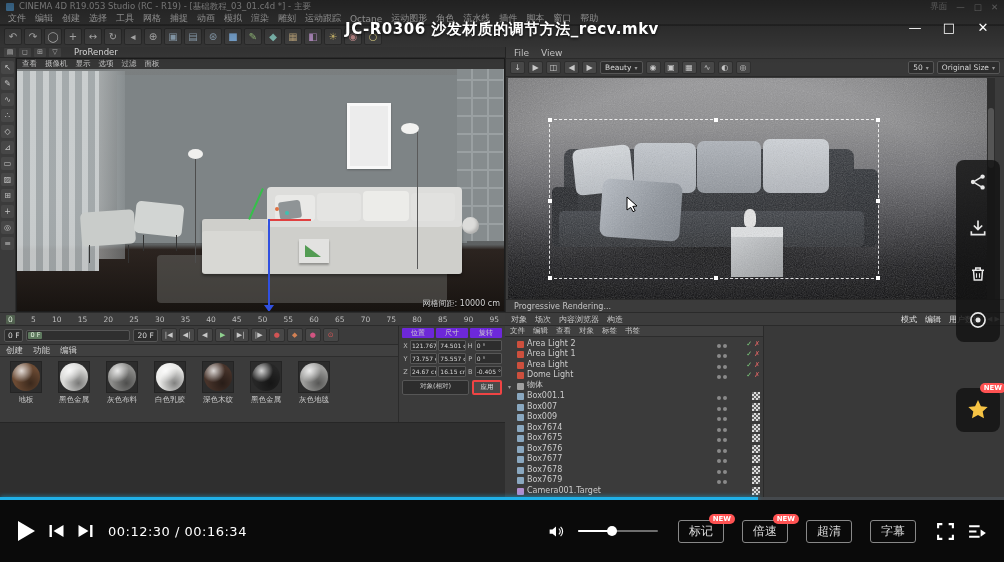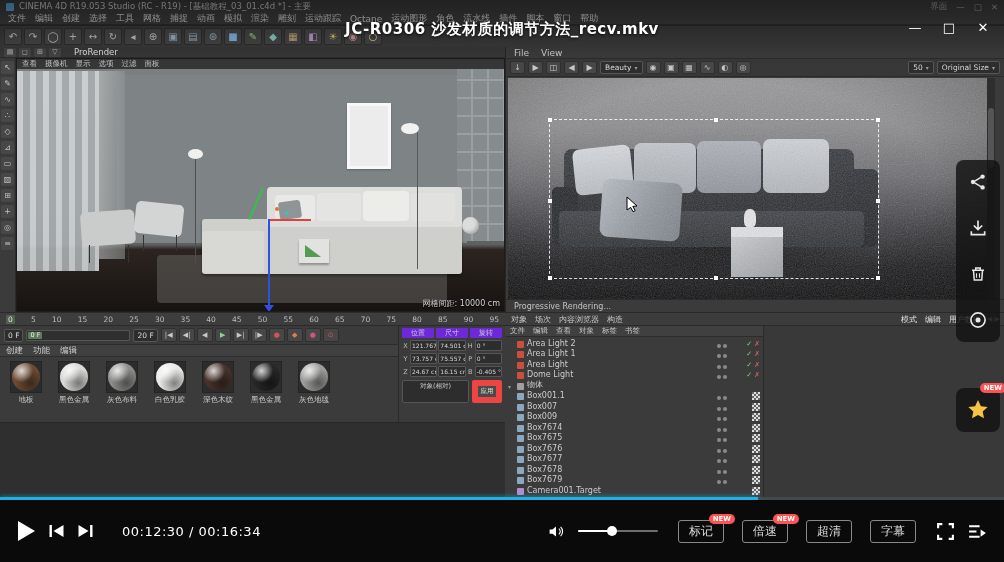--- a/index.html
+++ b/index.html
@@ -111,21 +111,21 @@
   .coords{position:absolute;left:398px;top:325px;width:107px;height:97px;background:#3b3b3b;
     border-top:1px solid #2b2b2b;border-left:1px solid #2b2b2b;padding:2px 3px;overflow:hidden}
   .coord-heads{display:flex;gap:2px;font-size:7px;color:#cfcfcf;margin-bottom:2px}
   .coord-heads span{flex:1;text-align:center;background:#6d28d9;border-radius:1px}
   .coord-row{display:flex;gap:1px;align-items:center;margin-bottom:2px}
   .c-ax{width:7px;font-size:6.5px;color:#bdbdbd;text-align:center}
   .c-field{flex:1;background:#2d2d2d;border:1px solid #565656;border-radius:1px;color:#d8d8d8;
     font-size:6px;padding:1px 1px;white-space:nowrap;overflow:hidden}
   .coord-foot{display:flex;gap:3px;margin-top:3px}
   .coord-mode{flex:1;background:#2d2d2d;border:1px solid #565656;border-radius:2px;color:#cfcfcf;font-size:6.5px;padding:1px 2px;text-align:center}
-  .coord-apply{width:30px;background:#4a4a4a;border:6px solid #ef4444;border-radius:2px;color:#e0e0e0;font-size:6.5px;text-align:center;padding:1px 0}
+  .coord-apply{width:30px;background:#4a4a4a;border:2px solid #ef4444;border-radius:2px;color:#e0e0e0;font-size:6.5px;text-align:center;padding:1px 0}
 
   .filler{position:absolute;left:0;top:422px;width:505px;height:75px;background:#2f2f2f;border-top:1px solid #262626}
 
   
   .picviewer{position:absolute;left:505px;top:47px;width:499px;height:265px;background:#3b3b3b;border-left:1px solid #262626;overflow:hidden}
   .pv-menus{height:12px;display:flex;gap:12px;align-items:center;padding:0 8px;font-size:9px;color:#cfcfcf;background:#3c3c3c;border-bottom:1px solid #2c2c2c}
   .pv-toolbar{height:18px;display:flex;gap:3px;align-items:center;padding:0 4px;background:#383838;border-bottom:1px solid #2a2a2a}
   .pv-ico{width:15px;height:13px;background:#474747;border:1px solid #2f2f2f;border-radius:2px;color:#c8c8c8;font-size:8px;line-height:11px;text-align:center;flex:none}
   .pv-select{display:flex;align-items:center;gap:3px;background:#2d2d2d;border:1px solid #565656;border-radius:2px;
     color:#d8d8d8;font-size:7.5px;padding:1px 4px;white-space:nowrap}
@@ -205,21 +205,21 @@
     border-radius:6px;padding:1px 4px;line-height:8px;font-style:normal}
   .badge:empty{display:none}
   .fav-badge{top:-5px;right:-6px}
 
   
   .progress-track{position:absolute;left:0;top:497px;width:1004px;height:3px;background:#45494d;z-index:60}
   .progress-played{height:100%;width:75%;background:#1fb0e8;box-shadow:0 0 5px rgba(31,176,232,.8)}
   .controls{position:absolute;left:0;top:500px;width:1004px;height:62px;background:#0a0a0a;z-index:60;
     display:flex;align-items:center;padding:0 16px;gap:12px}
   .ctl-btn{display:flex;align-items:center;justify-content:center;flex:none}
-  .time{color:#fff;font-size:13px;letter-spacing:.5px;margin-left:16px;white-space:nowrap}
+  .time{color:#fff;font-size:13px;letter-spacing:.5px;margin-left:2px;white-space:nowrap}
   .ctl-spacer{flex:1}
   .vol-track{position:relative;width:80px;height:2px;background:#6e6e6e;border-radius:1px;flex:none}
   .vol-fill{position:absolute;left:0;top:0;height:2px;background:#fff;border-radius:1px}
   .vol-thumb{position:absolute;top:-4px;width:10px;height:10px;background:#fff;border-radius:50%;transform:translateX(-5px)}
   .qbtns{display:flex;gap:18px;margin:0 8px}
   .qbtn{position:relative;width:46px;height:23px;background:transparent;border:1px solid #888;border-radius:3px;
     color:#ddd;font-size:12px;display:flex;align-items:center;justify-content:center;
     font-family:"DejaVu Sans","Liberation Sans",sans-serif}
 </style>
 </head>

